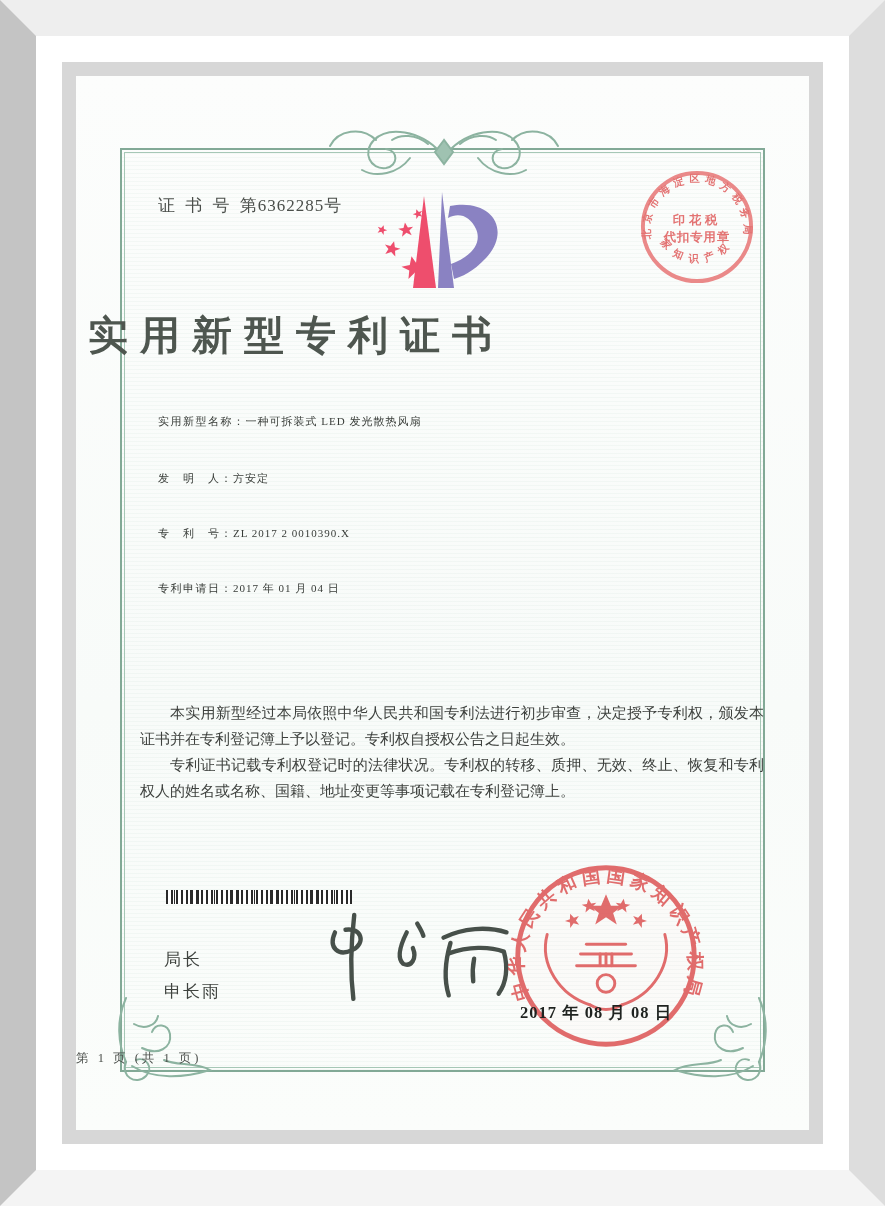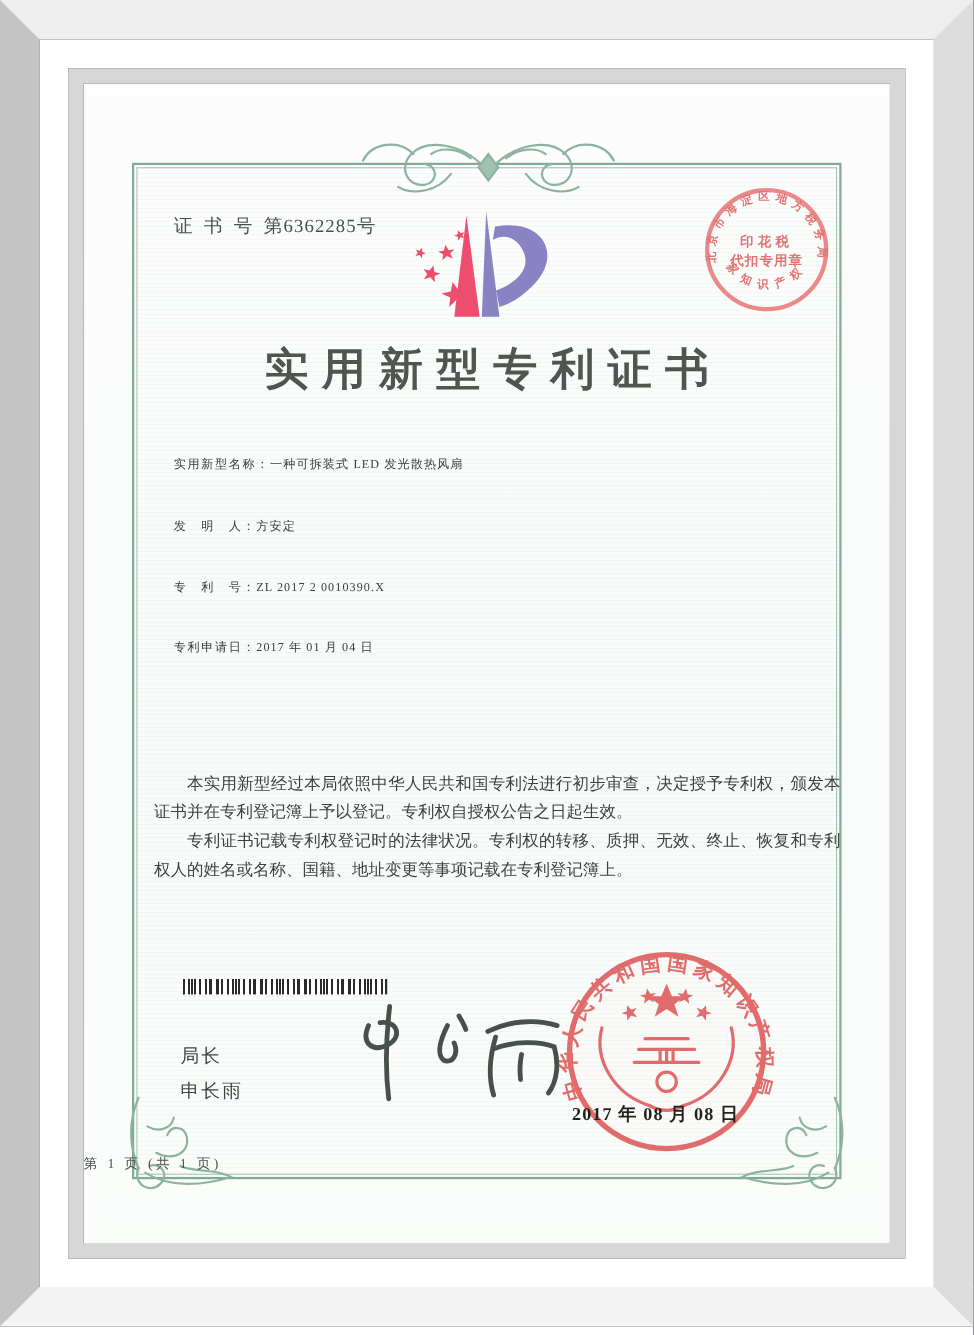--- a/index.html
+++ b/index.html
@@ -1,33 +1,33 @@
 <!DOCTYPE html>
 <html><head>
 <meta charset="utf-8">
 <style>
   html,body{margin:0;padding:0;background:#ffffff;}
-  .stage{position:relative;width:885px;height:1206px;background:#0f172a;overflow:hidden;
+  .stage{position:relative;width:885px;height:1206px;background:#15803d;overflow:hidden;
          font-family:"Liberation Serif","DejaVu Serif",serif;}
   
   .frame-bevel{position:absolute;inset:0;border:36px solid;
     border-top-color:#eeeeee;border-left-color:#c4c4c4;
     border-right-color:#dddddd;border-bottom-color:#f4f4f4;}
   .frame-white-gap{position:absolute;inset:36px;border:26px solid #ffffff;}
   .mat-line{position:absolute;inset:62px;border:14px solid #d7d7d7;}
   
   .paper{position:absolute;inset:76px;background:linear-gradient(180deg,#fcfdfc 0%,#f8fbf9 60%,#fbfdfb 100%);}
   .green-frame{position:absolute;left:44px;right:44px;top:72px;bottom:58px;
     border:2px solid #82a996;background:
       repeating-linear-gradient(0deg, rgba(140,180,160,0.07) 0 1px, rgba(255,255,255,0) 1px 4px);}
   .green-frame::after{content:'';position:absolute;inset:2px;border:1px solid #a6c7b6;}
   
   .cert-no{position:absolute;left:82px;top:118px;font-size:17px;letter-spacing:3px;color:#4b4f4b;}
   .cert-no .num{letter-spacing:1px;}
-  .title{position:absolute;left:0;right:0;top:232px;text-align:center;font-size:40px;
+  .title{position:absolute;left:0;right:0;top:232px;font-size:40px;
     letter-spacing:12px;color:#4e564f;font-weight:600;text-indent:12px;}
   .field{position:absolute;left:82px;font-size:11px;color:#383c38;letter-spacing:1px;white-space:nowrap;}
   .field .lbl{letter-spacing:1.5px;}
   .paras{position:absolute;left:64px;top:624px;width:624px;font-size:15px;line-height:1.74;
     color:#3d403d;text-align:justify;}
   .paras p{margin:0;text-indent:2em;}
   .barcode{position:absolute;left:90px;top:814px;width:186px;height:14px;
     background:
       repeating-linear-gradient(90deg,#2a2a2a 0 2px,transparent 2px 5px),
       repeating-linear-gradient(90deg,#2a2a2a 0 1px,transparent 1px 8px);

